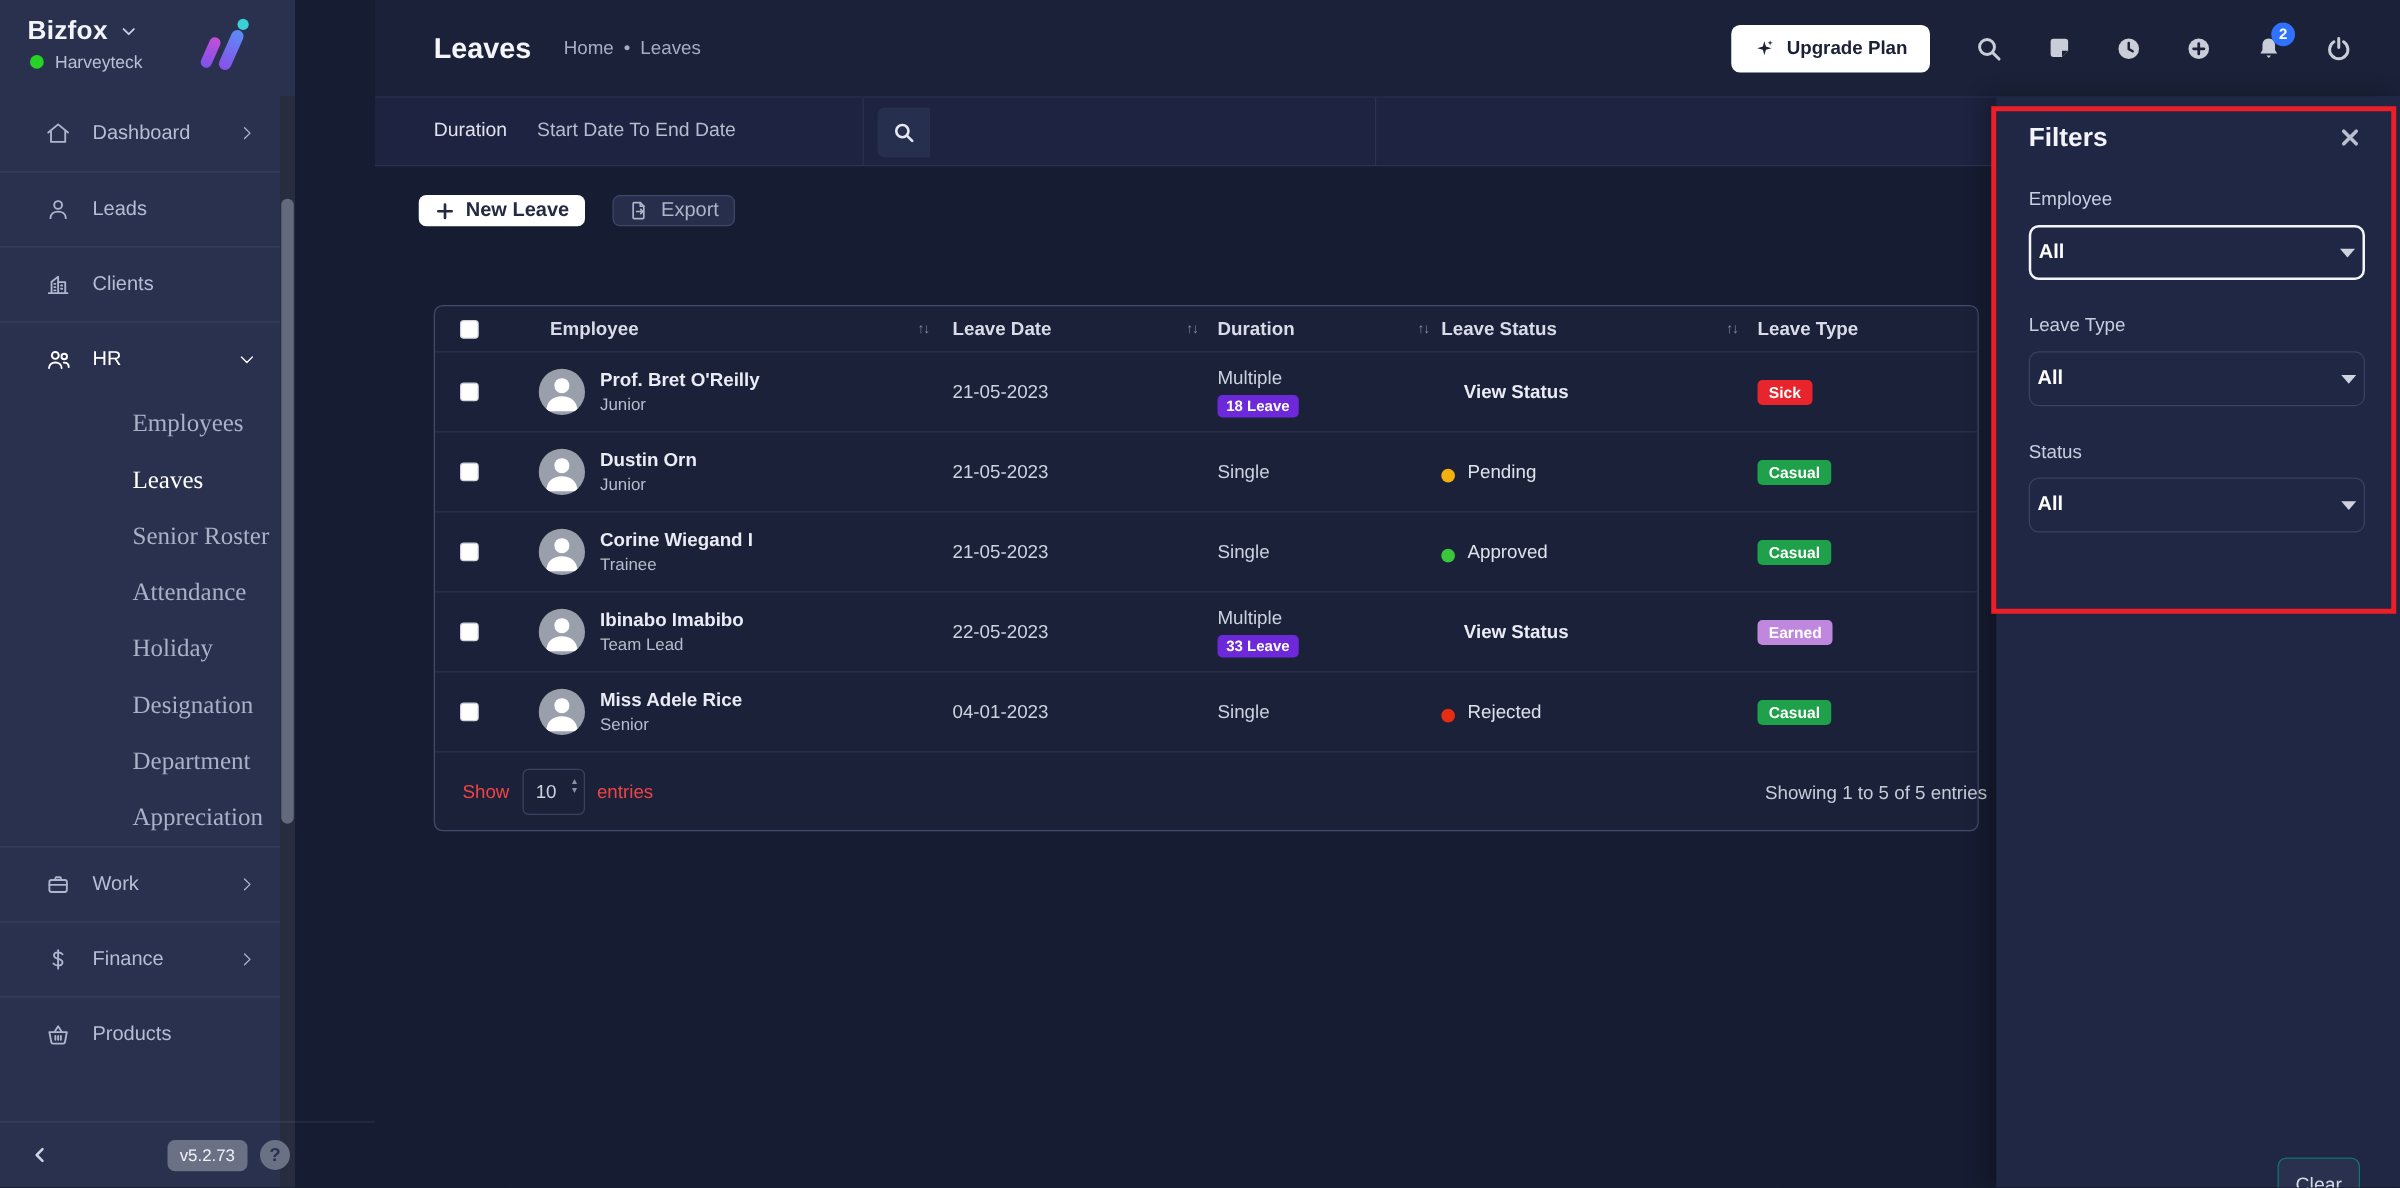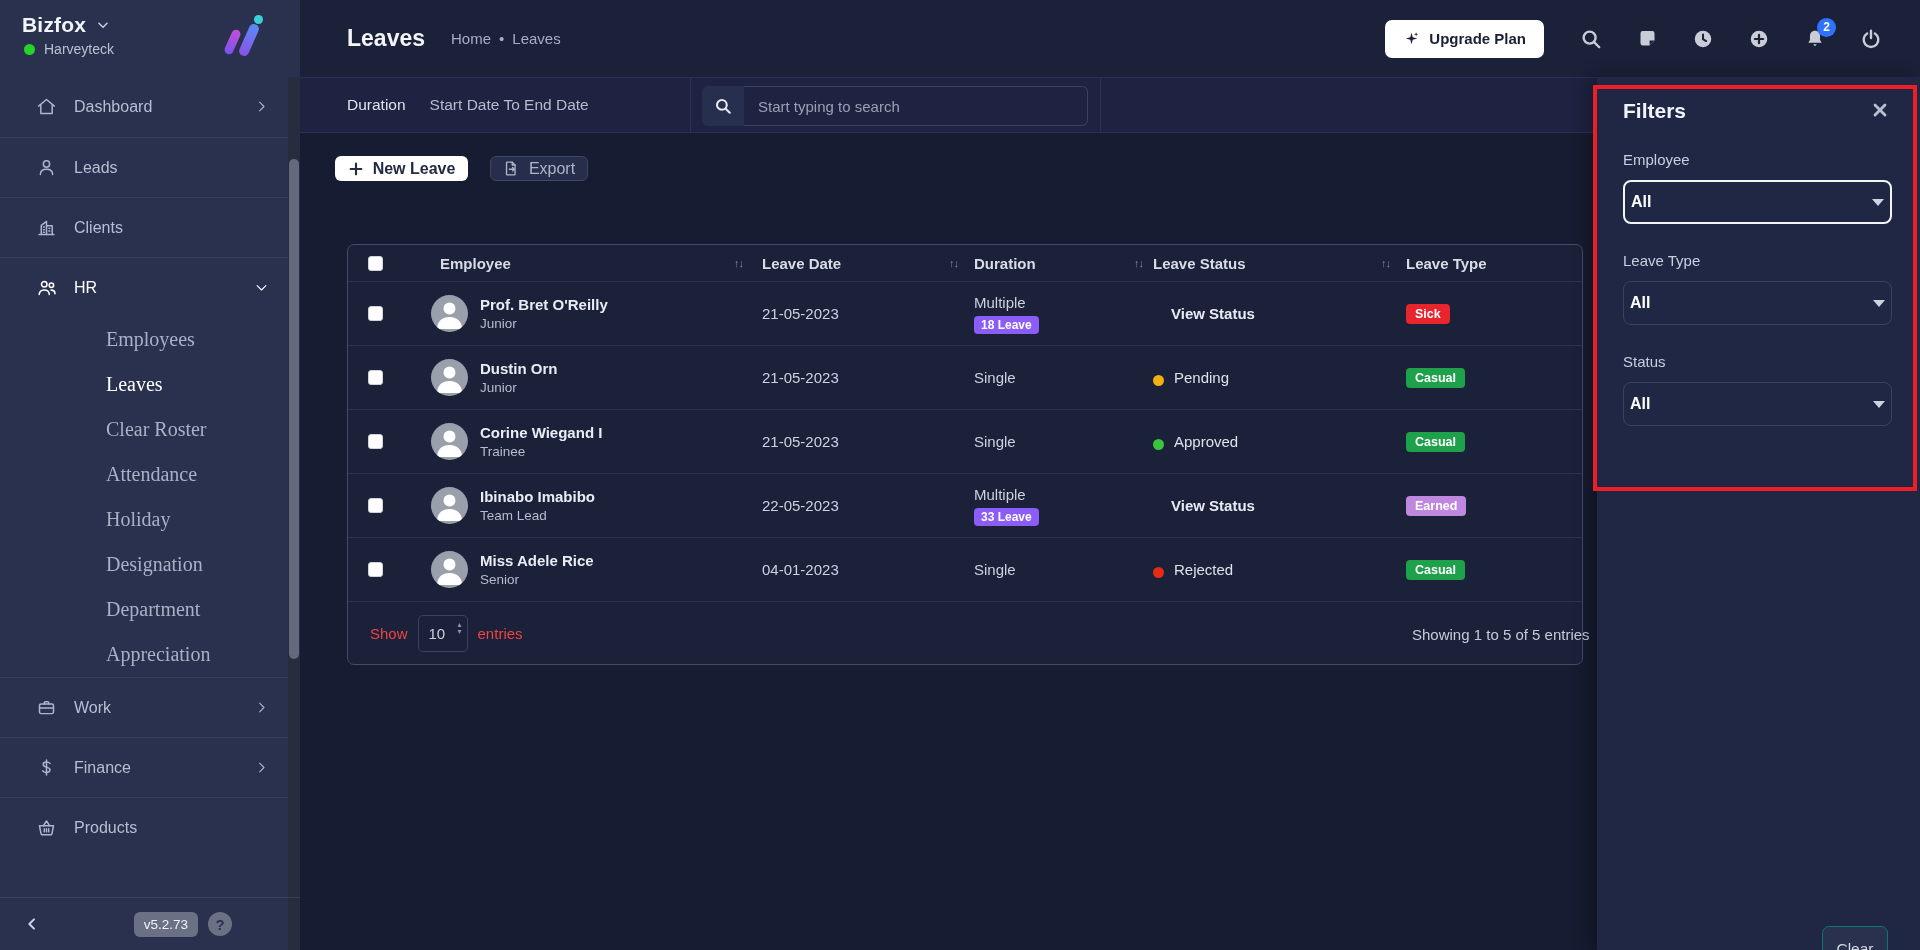--- a/index.html
+++ b/index.html
@@ -5,21 +5,21 @@
   * { margin:0; padding:0; box-sizing:border-box; }
   html,body { width:1920px; height:950px; }
   body {
     position:relative; overflow:hidden;
     background:#161c31; font-family:"Liberation Sans", sans-serif;
     color:#e9ecf4;
   }
   svg { display:block; }
 
   
-  .sidebar { position:absolute; left:0; top:0; width:300px; height:950px; background:#2a314e; z-index:4; }
+  .sidebar { position:absolute; left:0; top:0; width:236px; height:950px; background:#2a314e; z-index:4; }
   .sb-scroll-track { position:absolute; right:0; top:77px; bottom:0; width:12px; background:#272d3e; }
   .sb-scroll-thumb { position:absolute; right:1px; top:82px; width:10px; height:500px; background:#646a7d; border-radius:5px; }
   .brand { height:77px; padding:13px 16px 0 22px; display:flex; justify-content:space-between; }
   .brand-left { display:flex; flex-direction:column; gap:4px; }
   .brand-name-row { display:flex; align-items:center; gap:10px; cursor:pointer; }
   .brand-name { font-size:21px; font-weight:bold; color:#f2f4f9; letter-spacing:.2px; }
   .brand-chev { color:#c6ccdd; }
   .workspace-row { display:flex; align-items:center; gap:9px; padding-left:2px; }
   .ws-dot { width:11px; height:11px; border-radius:50%; background:#27d327; }
   .ws-name { font-size:14px; color:#b9c0d4; }
@@ -88,21 +88,21 @@
   .cell { display:flex; align-items:center; }
   .c-check { justify-content:center; }
   .checkbox { width:15px; height:15px; background:#ffffff; border-radius:3px; border:1px solid #cfd3dd; cursor:pointer; display:inline-block; }
   .c-emp { padding-left:28px; gap:12px; }
   .avatar { width:37px; height:37px; border-radius:50%; background:#9aa0ab; overflow:hidden; flex:none; }
   .emp-text { display:flex; flex-direction:column; gap:3px; }
   .emp-name { font-size:15px; font-weight:600; color:#e9ecf4; cursor:pointer; }
   .emp-role { font-size:13.5px; color:#b6bccd; }
   .c-date { padding-left:9px; font-size:15px; color:#ccd1e0; }
   .c-dur { padding-left:6px; font-size:15px; color:#ccd1e0; flex-direction:column; align-items:flex-start; justify-content:center; gap:5px; }
-  .dur-badge { background:#8b5cf6; color:#ffffff; font-size:12px; font-weight:bold; padding:2px 7px; border-radius:4px; }
+  .dur-badge { background:#6d28d9; color:#ffffff; font-size:12px; font-weight:bold; padding:2px 7px; border-radius:4px; }
   .c-status { font-size:15px; color:#dfe2ea; gap:10px;align-items:flex-end; }
   .status-dot { width:11px; height:11px; border-radius:50%; flex:none; }
   .view-status { font-weight:bold; color:#e9ecf4; padding-left:18px; cursor:pointer; }
   .c-type { padding-left:6px; }
   .type-badge { color:#ffffff; font-size:12.5px; font-weight:bold; padding:3px 9px; border-radius:4px; }
   .tfoot { height:63px; border-top:1px solid #2b3352; position:relative; display:flex; align-items:center; padding-left:22px; }
   .show-label, .entries-label { font-size:15px; color:#ef4444; }
   .entries-select { width:50px; height:37px; border:1px solid #3a4260; border-radius:5px; background:transparent;
     margin:0 10px; display:flex; align-items:center; padding-left:10px; color:#ccd1e0; font-size:15px; cursor:pointer; position:relative; }
   .entries-carets { position:absolute; right:5px; top:5px; display:flex; flex-direction:column; line-height:7px; font-size:8px; color:#8b92a8; }
@@ -205,21 +205,21 @@
     <span class="sb-label">HR</span>
     <span class="sb-chev" style="color: rgb(255, 255, 255);">
           <svg width="15" height="15" viewBox="0 0 24 24" fill="none" stroke="currentColor" stroke-width="1.7" stroke-linecap="round" stroke-linejoin="round">
             <path d="M5 9l7 7 7-7"></path>
           </svg>
         </span>
   </div>
 <div class="sb-sub">
         <div class="sb-sub-item">Employees</div>
         <div class="sb-sub-item active">Leaves</div>
-        <div class="sb-sub-item">Clear Roster</div>
+        <div class="sb-sub-item">Senior Roster</div>
         <div class="sb-sub-item">Attendance</div>
         <div class="sb-sub-item">Holiday</div>
         <div class="sb-sub-item">Designation</div>
         <div class="sb-sub-item">Department</div>
         <div class="sb-sub-item">Appreciation</div>
       </div>
   <div class="sb-item">
     <span class="sb-icon">
           <svg width="21" height="21" viewBox="0 0 24 24" fill="none" stroke="currentColor" stroke-width="1.7" stroke-linecap="round" stroke-linejoin="round">
             <rect x="4" y="8" width="16" height="11" rx="2"></rect>
@@ -351,21 +351,20 @@
   <span class="duration-label">Duration</span>
   <span class="duration-value">Start Date To End Date</span>
   <span class="tb-divider" style="left:390px"></span>
   <div class="searchbox">
     <span class="search-icon-block">
       <svg width="18" height="18" viewBox="0 0 24 24" fill="none" stroke="currentColor" stroke-width="2.8" stroke-linecap="round">
           <circle cx="10.5" cy="10.5" r="6.5"></circle>
           <path d="M15.6 15.6L21 21"></path>
         </svg>
     </span>
-    <input class="search-input" type="text" placeholder="Start typing to search" style="">
   </div>
   <span class="tb-divider" style="left:800px"></span>
 </div>
 
 <div class="main">
   <button class="action-btn new-leave-btn">
     <svg width="16" height="16" viewBox="0 0 24 24" fill="none" stroke="#232a42" stroke-width="3.2" stroke-linecap="round">
         <path d="M12 4v16M4 12h16"></path>
       </svg>
     <span>New Leave</span>

